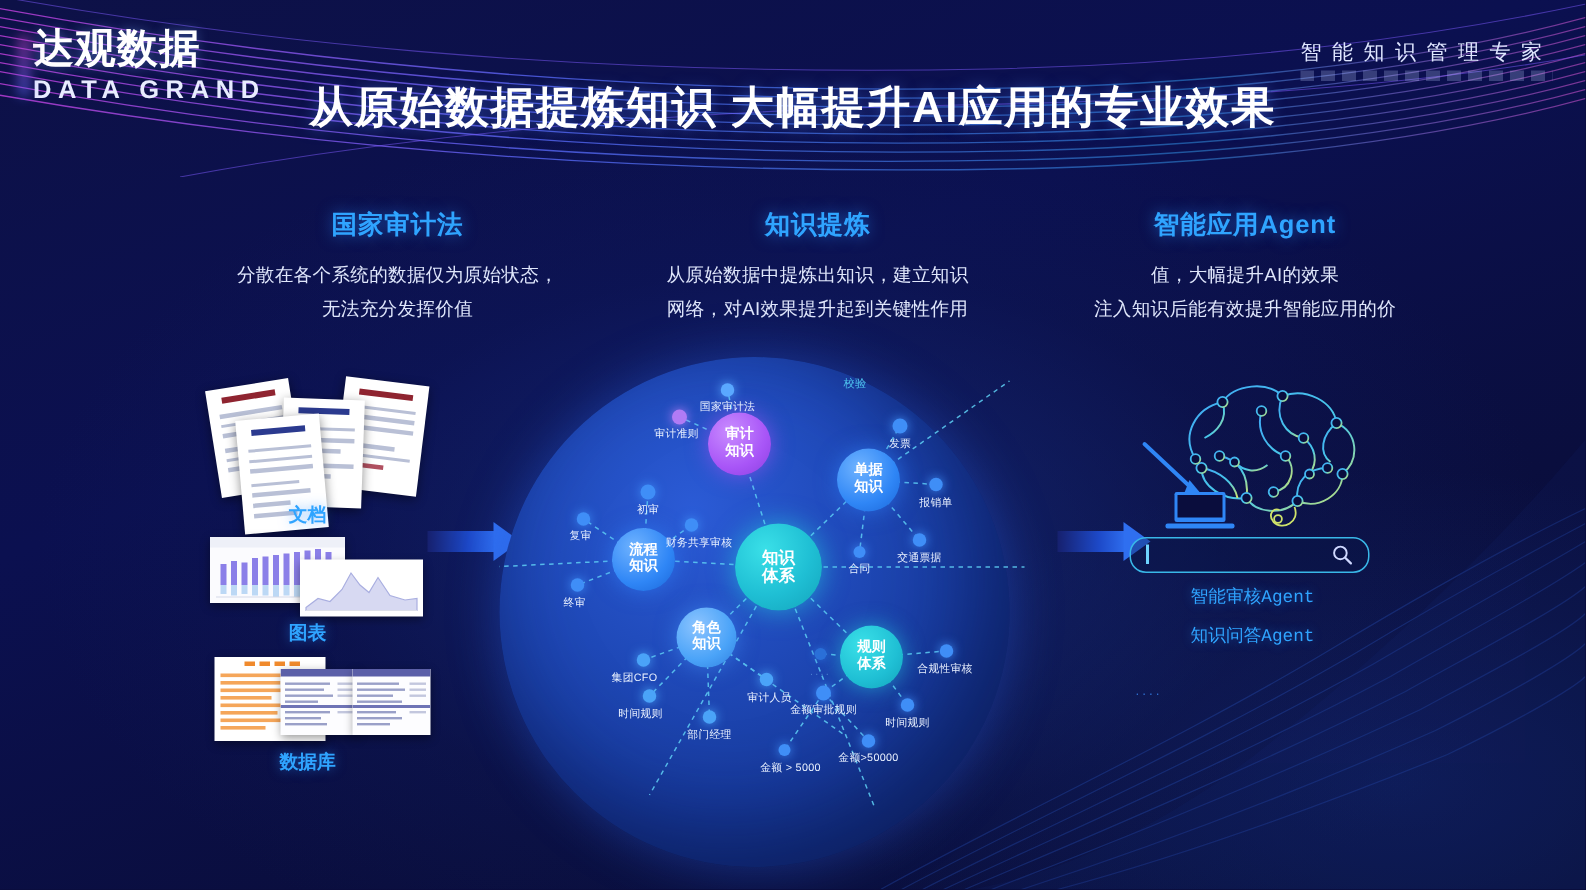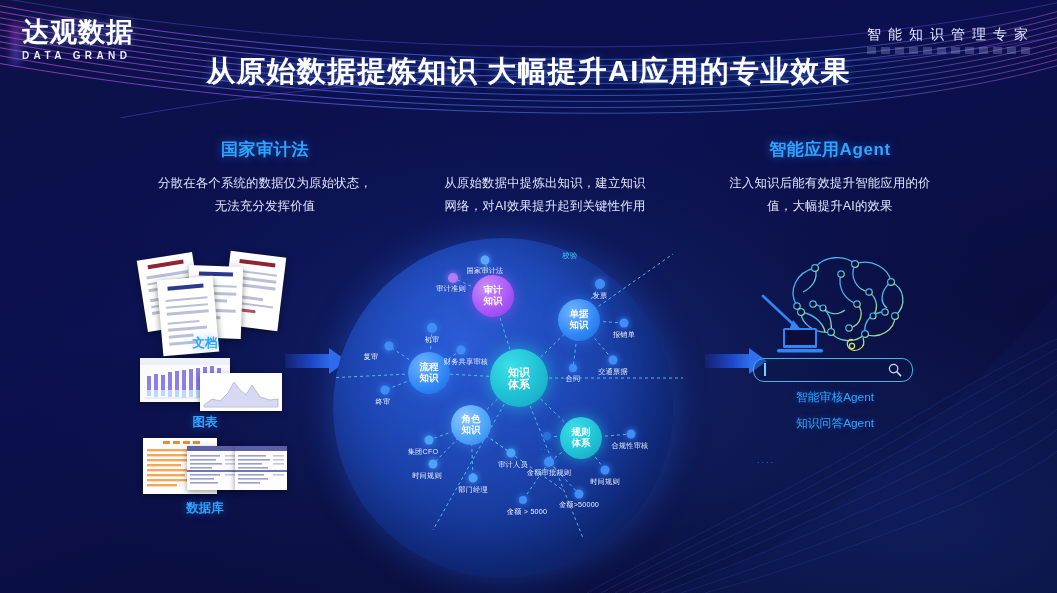--- a/index.html
+++ b/index.html
@@ -7,21 +7,21 @@
   #slide{position:relative;width:1057px;height:593px;overflow:hidden;
     background:
       radial-gradient(ellipse 700px 420px at 50% 62%, rgba(28,58,150,0.55) 0%, rgba(16,30,95,0.25) 45%, rgba(10,14,62,0) 72%),
       radial-gradient(ellipse 520px 300px at 88% 88%, rgba(22,48,130,0.40) 0%, rgba(10,14,62,0) 70%),
       linear-gradient(160deg,#0d1147 0%,#0b1050 38%,#0a0e3e 70%,#080b31 100%);
   }
   .topband{position:absolute;left:0;top:0;width:1057px;height:118px;overflow:hidden;}
   .logo{position:absolute;left:22px;top:18px;}
   .logo-cn{font-size:27px;font-weight:bold;color:#ffffff;letter-spacing:1px;line-height:1.05;
     text-shadow:0 0 8px rgba(120,170,255,.45);}
-  .logo-en{font-size:10px;color:#e8ecff;letter-spacing:4.4px;margin-top:4px;font-weight:bold;}
+  .logo-en{font-size:17px;color:#e8ecff;letter-spacing:4.4px;margin-top:4px;font-weight:bold;}
   .logo-mark{position:absolute;left:-10px;top:6px;width:8px;height:40px;
     background:linear-gradient(180deg,#d040c8,#5a6bff);filter:blur(4px);opacity:.55;}
   .tagline{position:absolute;right:22px;top:26px;text-align:right;}
   .tagline-cn{font-size:14px;color:#dfe6ff;letter-spacing:7px;font-weight:500;}
   .tagline-refl{margin-top:3px;height:7px;background:repeating-linear-gradient(90deg,
      rgba(190,205,255,.55) 0 9px, rgba(190,205,255,0) 9px 14px);
      opacity:.45;filter:blur(.4px);}
   .title{position:absolute;left:0;top:52px;width:1057px;text-align:center;
     font-size:29px;font-weight:bold;color:#ffffff;letter-spacing:1.2px;
     text-shadow:0 1px 10px rgba(80,130,255,.5);}
@@ -49,21 +49,21 @@
     color:#ffffff;font-weight:bold;line-height:1.12;}
   .nlabel{position:absolute;transform:translate(-50%,0);color:#e9f1ff;font-size:7.2px;
     white-space:nowrap;text-align:center;letter-spacing:.2px;}
   .nlabel.wrap{white-space:normal;width:46px;line-height:1.1;}
   .agentbox{position:absolute;left:745px;top:250px;width:180px;height:210px;}
   .searchbar{position:absolute;left:8px;top:108px;width:158px;height:22px;border-radius:11px;
     border:1.4px solid #39b7e8;background:rgba(10,20,70,.35);}
   .searchbar .caret{position:absolute;left:10px;top:4px;width:1.5px;height:13px;background:#6fd3ff;}
   .agentlist{position:absolute;left:0;top:140px;width:180px;}
   .agentitem{font-size:11.8px;color:#2fa4ff;text-align:center;margin-bottom:10px;
-    text-shadow:0 0 7px rgba(40,140,255,.45);}
+    text-shadow:0 0 7px rgba(40,140,255,.45);font-family:Liberation Mono, monospace;}
   .dotsdeco{position:absolute;left:12px;top:205px;font-size:9px;color:#2d6fd0;letter-spacing:2px;}
 </style>
 </head>
 <body>
 
 <div id="slide">
 
   <div class="topband">
     <svg width="1057" height="118" viewBox="0 0 1057 118">
       <defs>
@@ -105,29 +105,30 @@
   </div>
 
   <div class="title">从原始数据提炼知识  大幅提升AI应用的专业效果</div>
 
   <div class="colhead" style="left:125px;top:138px;width:280px;">国家审计法</div>
   <div class="coldesc" style="left:115px;top:172px;width:300px;">
     <div>分散在各个系统的数据仅为原始状态，</div>
     <div>无法充分发挥价值</div>
   </div>
 
+  <div class="colhead" style="left:405px;top:138px;width:280px;">知识提炼</div>
   <div class="coldesc" style="left:400px;top:172px;width:290px;">
     <div>从原始数据中提炼出知识，建立知识</div>
     <div>网络，对AI效果提升起到关键性作用</div>
   </div>
 
   <div class="colhead" style="left:690px;top:138px;width:280px;">智能应用Agent</div>
   <div class="coldesc" style="left:685px;top:172px;width:290px;">
+    <div>值，大幅提升AI的效果</div>
     <div>注入知识后能有效提升智能应用的价</div>
-    <div>值，大幅提升AI的效果</div>
   </div>
 
   <div style="position:absolute;left:140px;top:248px;width:140px;height:90px;">
     <div class="paper" style="left:2px;top:8px;width:56px;height:72px;transform:rotate(-9deg);">
       <div class="ptitle"></div>
       <div class="ph" style="top:24%;"></div>
       <div class="ph" style="top:33%;"></div>
       <div class="ph" style="top:42%;width:50%;"></div>
       <div class="ph" style="top:56%;"></div>
       <div class="ph" style="top:65%;"></div>
@@ -398,21 +399,21 @@
     <div class="node" style="left:280px;top:122px;width:9px;height:9px;background:#3f8ef7;box-shadow:0 0 7px #3f8ef7;"></div>
     <div class="nlabel" style="left:280px;top:129px;">交通票据</div>
 
     <div class="node" style="left:240px;top:130px;width:8px;height:8px;background:#3f8ef7;box-shadow:0 0 7px #3f8ef7;"></div>
     <div class="nlabel" style="left:240px;top:136px;">合同</div>
 
     <div class="node" style="left:99px;top:90px;width:10px;height:10px;background:#3f8ef7;box-shadow:0 0 7px #3f8ef7;"></div>
     <div class="nlabel" style="left:99px;top:97px;">初审</div>
 
     <div class="node" style="left:56px;top:108px;width:9px;height:9px;background:#3f8ef7;box-shadow:0 0 7px #3f8ef7;"></div>
-    <div class="nlabel" style="left:38px;top:114px;">复审</div>
+    <div class="nlabel" style="left:54px;top:114px;">复审</div>
 
     <div class="node" style="left:52px;top:152px;width:9px;height:9px;background:#3f8ef7;box-shadow:0 0 7px #3f8ef7;"></div>
     <div class="nlabel" style="left:50px;top:159px;">终审</div>
 
     <div class="node" style="left:128px;top:112px;width:9px;height:9px;background:#3f8ef7;box-shadow:0 0 7px #3f8ef7;"></div>
     <div class="nlabel" style="left:133px;top:119px;">财务共享审核</div>
 
     <div class="node" style="left:96px;top:202px;width:9px;height:9px;background:#4aa3f8;box-shadow:0 0 7px #4aa3f8;"></div>
     <div class="nlabel" style="left:90px;top:209px;">集团CFO</div>
 

